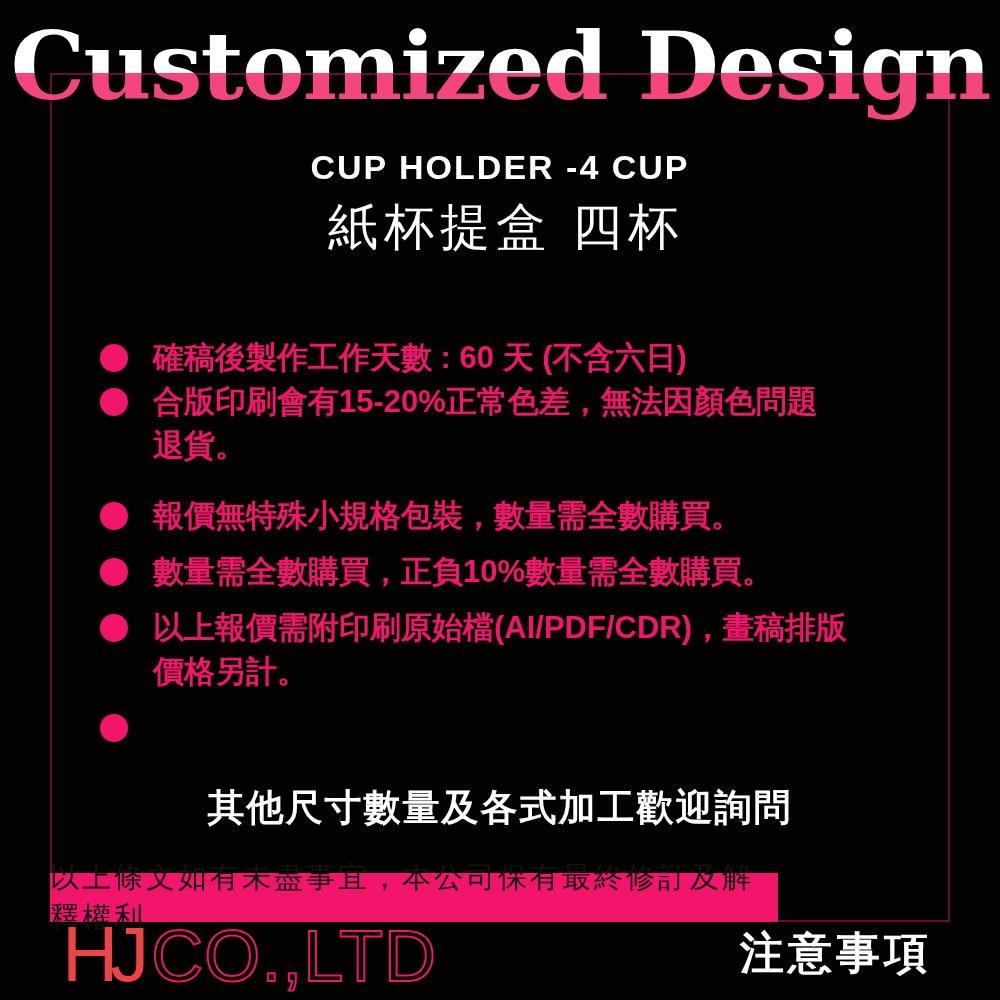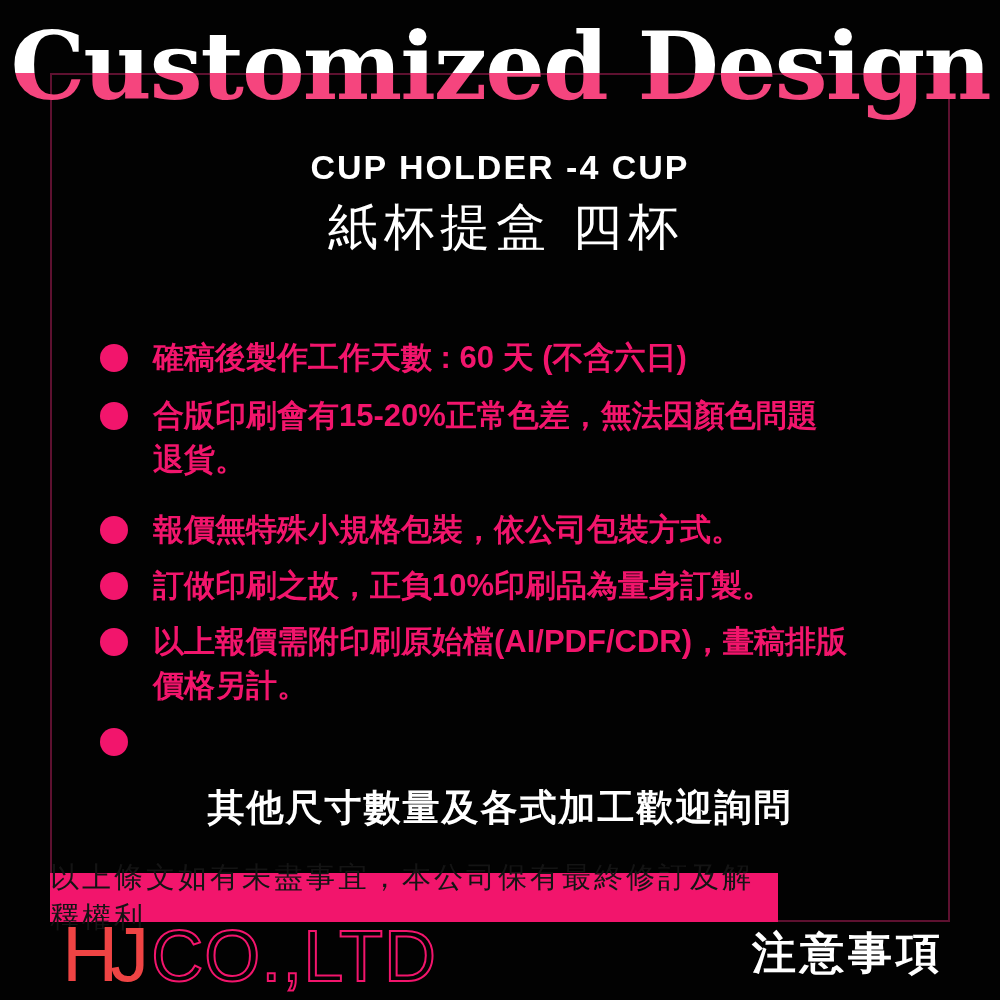--- a/index.html
+++ b/index.html
@@ -29,21 +29,21 @@
   }
   .sub-zh{
     font-size:50px;font-weight:300;letter-spacing:6px;line-height:62px;margin-top:4px;margin-left:12px;
   }
   .bullets{
     position:absolute;left:100px;top:336px;width:810px;
   }
   .bullet{
     display:flex;gap:25px;align-items:flex-start;
   }
-  .bullet.mb14{margin-bottom:14px}
+  .bullet.mb14{}
   .bullet.mb10{margin-bottom:26px}
   .bullet.mb12{margin-bottom:12px}
   .bullet.mb4{margin-bottom:12px}
   .dot{
     flex:0 0 auto;width:28px;height:28px;border-radius:50%;
     background:#F2156C;margin-top:8px;
   }
   .bullet-text{
     color:#F2156C;font-size:31px;font-weight:700;line-height:44px;
   }
@@ -65,21 +65,21 @@
   }
   .logo-mark{
     color:#ef4444;font-size:78px;font-weight:400;line-height:72px;
     letter-spacing:-8px;padding-right:10px;
   }
   .logo-suffix{
     font-size:72px;font-weight:400;line-height:76px;letter-spacing:1px;
     color:transparent;-webkit-text-stroke:2px #F2156C;
   }
   .page-label{
-    position:absolute;right:56px;top:924px;
+    position:absolute;right:68px;top:924px;
     color:#ffffff;font-size:44px;font-weight:700;letter-spacing:4px;
   }
 </style>
 </head>
 <body>
 
 <div class="canvas">
 
   <div class="frame"></div>
 
@@ -103,28 +103,28 @@
       <span class="dot"></span>
       <div>
         <div class="bullet-text">合版印刷會有15-20%正常色差，無法因顏色問題</div>
         <div class="bullet-text">退貨。</div>
       </div>
     </div>
 
     <div class="bullet mb12">
       <span class="dot"></span>
       <div>
-        <div class="bullet-text">報價無特殊小規格包裝，依公司包裝方式。</div>
+        <div class="bullet-text">報價無特殊小規格包裝，數量需全數購買。</div>
       </div>
     </div>
 
     <div class="bullet mb12">
       <span class="dot"></span>
       <div>
-        <div class="bullet-text">訂做印刷之故，正負10%印刷品為量身訂製。</div>
+        <div class="bullet-text">數量需全數購買，正負10%數量需全數購買。</div>
       </div>
     </div>
 
     <div class="bullet mb4">
       <span class="dot"></span>
       <div>
         <div class="bullet-text">以上報價需附印刷原始檔(AI/PDF/CDR)，畫稿排版</div>
         <div class="bullet-text">價格另計。</div>
       </div>
     </div>

